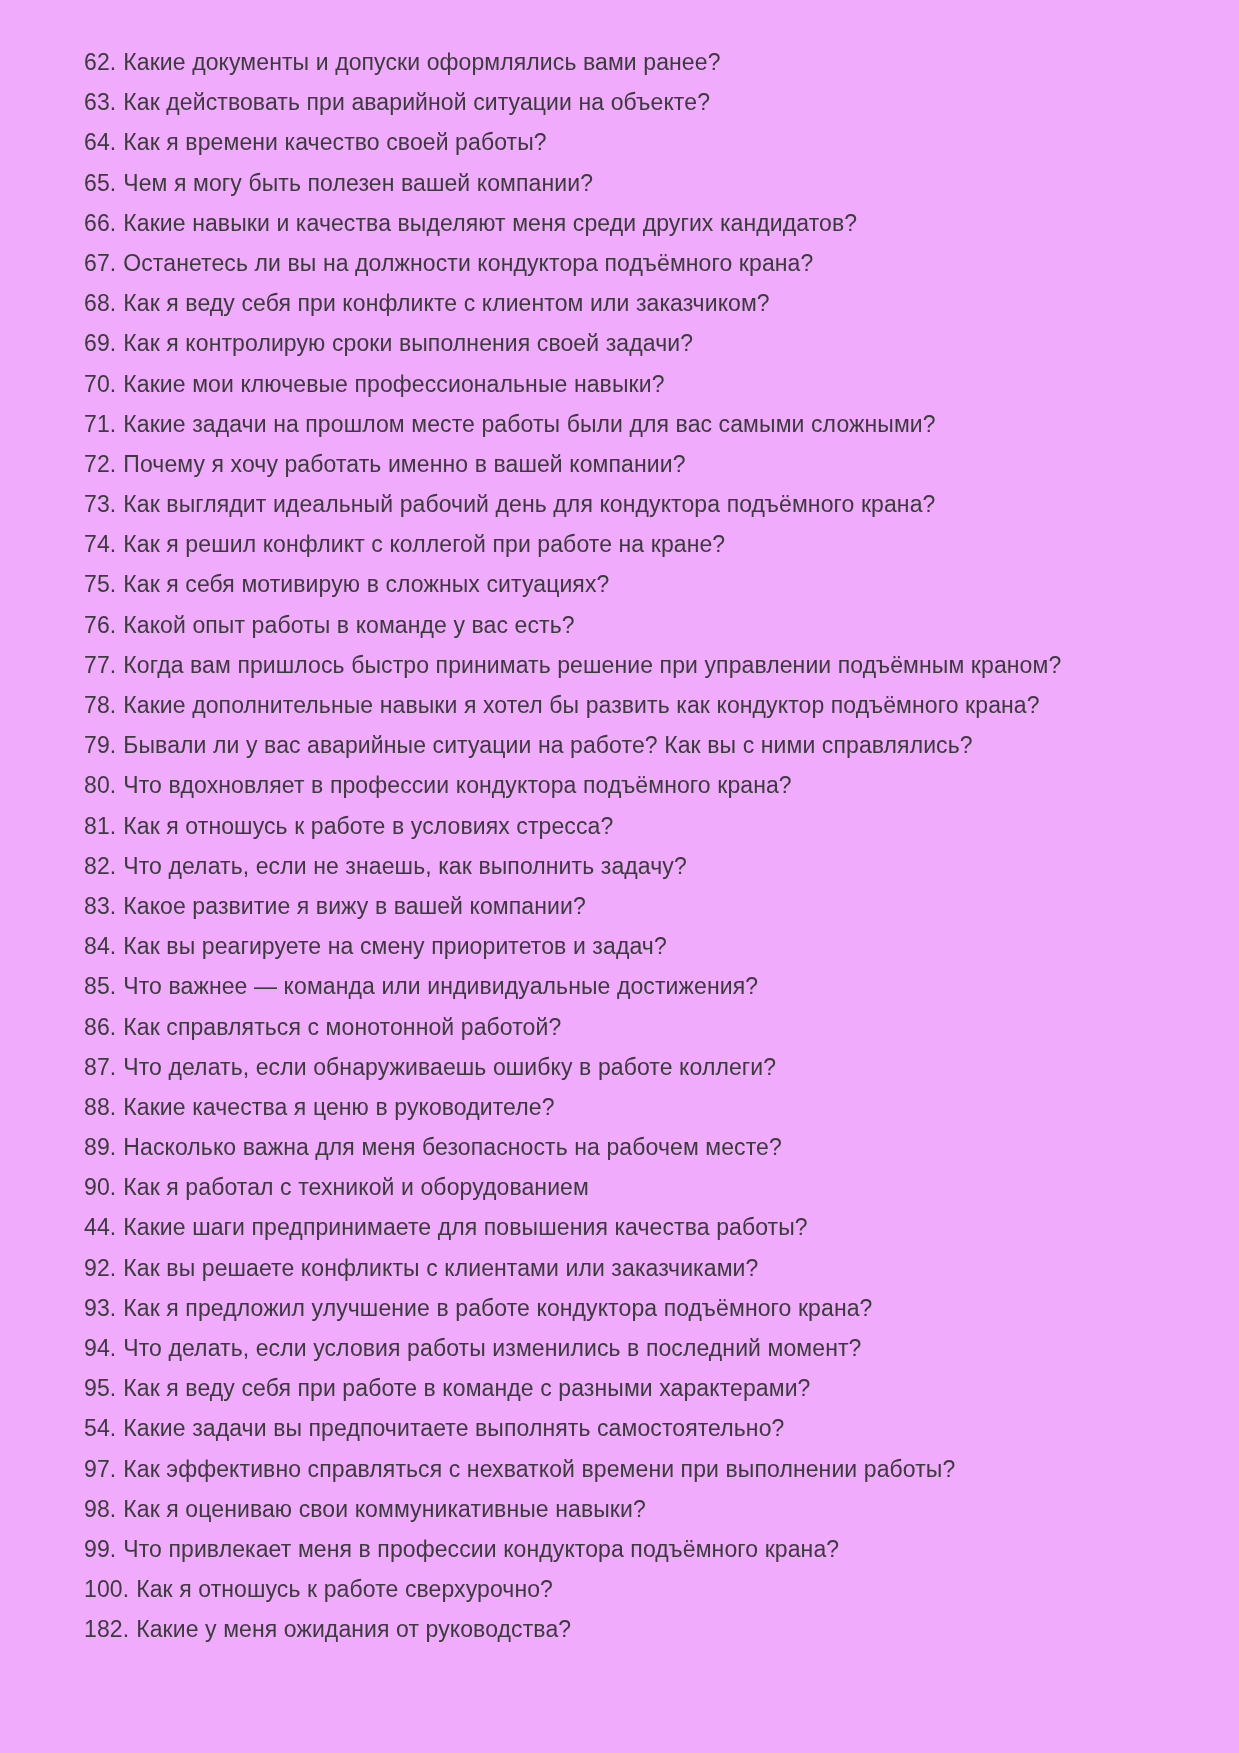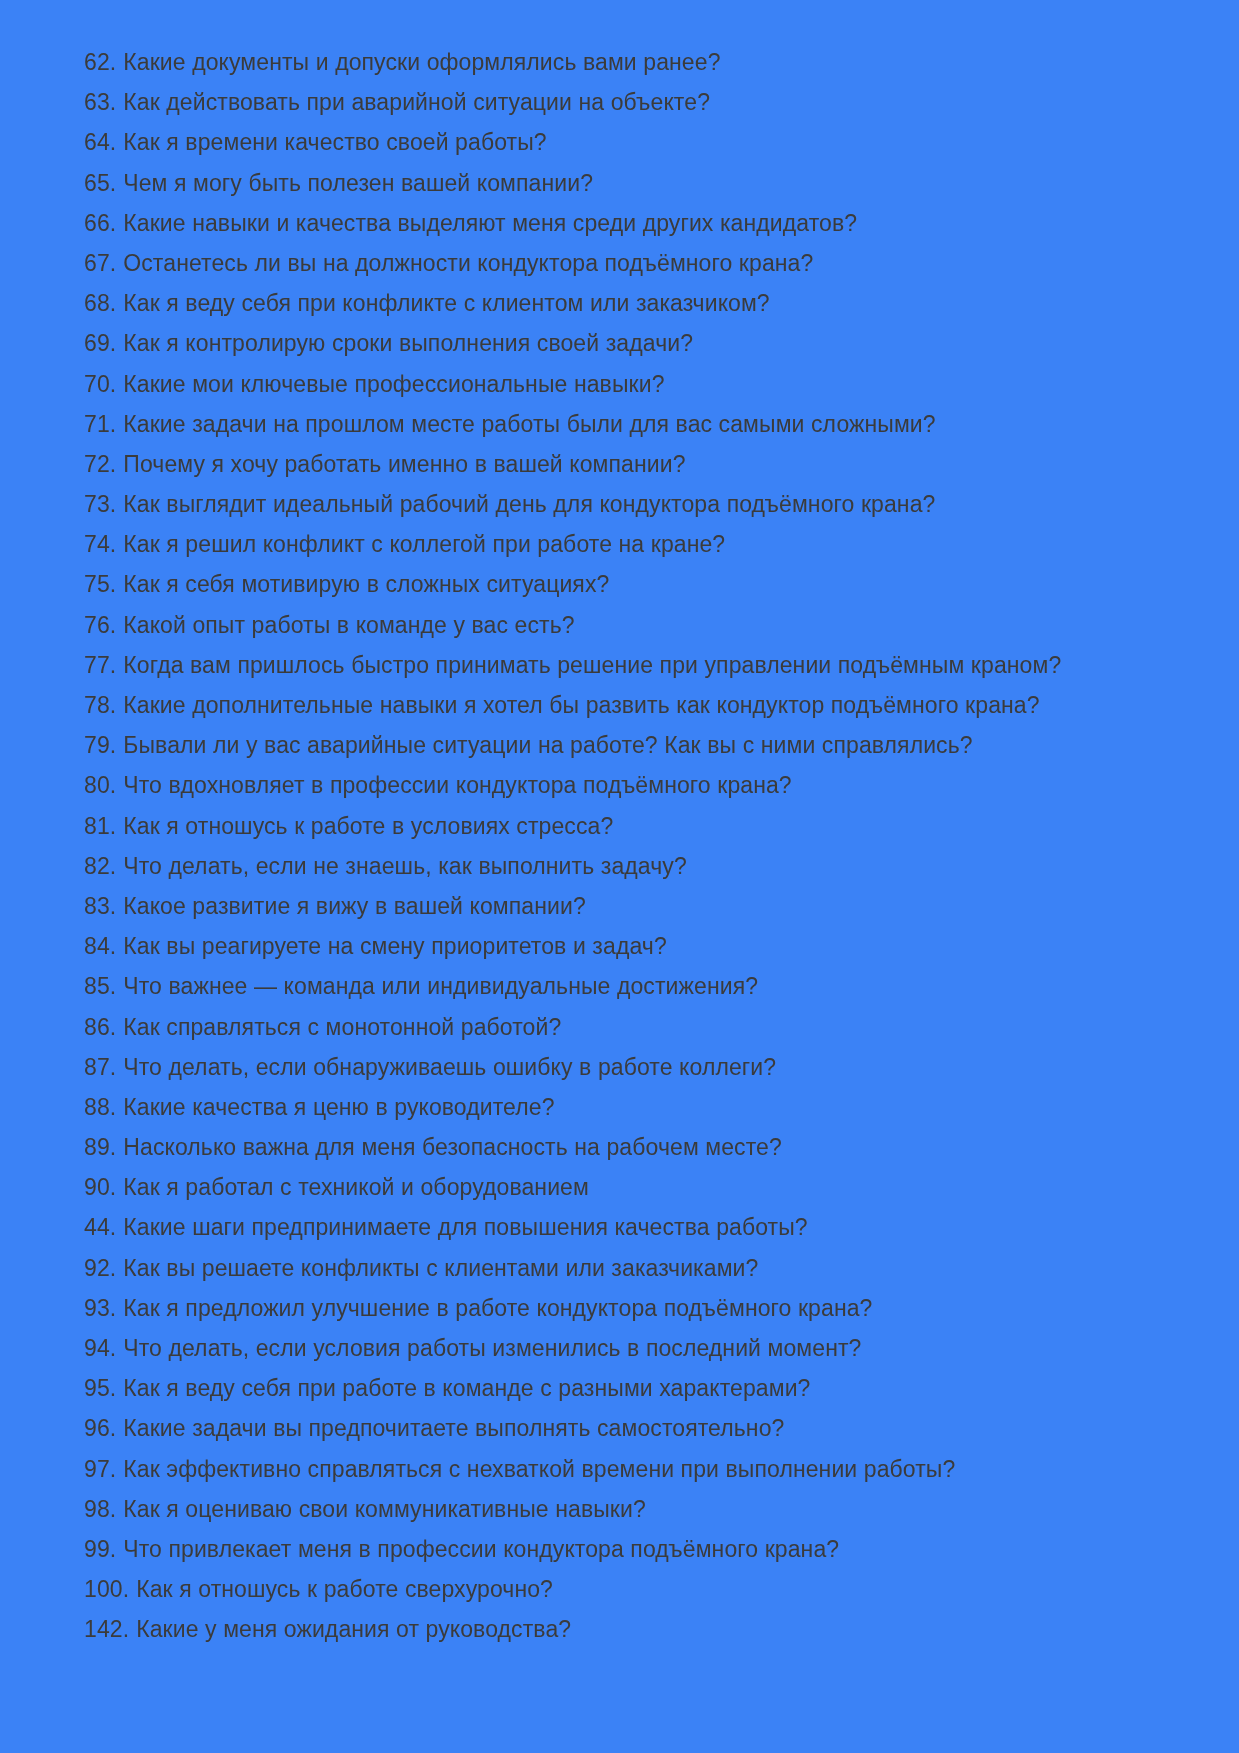--- a/index.html
+++ b/index.html
@@ -26,21 +26,21 @@
     white-space: nowrap;
     letter-spacing: 0.1px;
   }
   .q-num {
     margin-right: 7px;
   }
 </style>
 </head>
 <body>
 
-<div class="page" style="background: #3b82f6;">
+<div class="page" style="background: #f0abfc;">
   <div class="question-list" style="color: rgb(59, 59, 59);">
   <div class="question-item"><span class="q-num">62.</span><span>Какие документы и допуски оформлялись вами ранее?</span></div>
 
   <div class="question-item"><span class="q-num">63.</span><span>Как действовать при аварийной ситуации на объекте?</span></div>
 
   <div class="question-item"><span class="q-num">64.</span><span>Как я времени качество своей работы?</span></div>
 
   <div class="question-item"><span class="q-num">65.</span><span>Чем я могу быть полезен вашей компании?</span></div>
 
   <div class="question-item"><span class="q-num">66.</span><span>Какие навыки и качества выделяют меня среди других кандидатов?</span></div>
@@ -96,25 +96,25 @@
   <div class="question-item"><span class="q-num">44.</span><span>Какие шаги предпринимаете для повышения качества работы?</span></div>
 
   <div class="question-item"><span class="q-num">92.</span><span>Как вы решаете конфликты с клиентами или заказчиками?</span></div>
 
   <div class="question-item"><span class="q-num">93.</span><span>Как я предложил улучшение в работе кондуктора подъёмного крана?</span></div>
 
   <div class="question-item"><span class="q-num">94.</span><span>Что делать, если условия работы изменились в последний момент?</span></div>
 
   <div class="question-item"><span class="q-num">95.</span><span>Как я веду себя при работе в команде с разными характерами?</span></div>
 
-  <div class="question-item"><span class="q-num">96.</span><span>Какие задачи вы предпочитаете выполнять самостоятельно?</span></div>
+  <div class="question-item"><span class="q-num">54.</span><span>Какие задачи вы предпочитаете выполнять самостоятельно?</span></div>
 
   <div class="question-item"><span class="q-num">97.</span><span>Как эффективно справляться с нехваткой времени при выполнении работы?</span></div>
 
   <div class="question-item"><span class="q-num">98.</span><span>Как я оцениваю свои коммуникативные навыки?</span></div>
 
   <div class="question-item"><span class="q-num">99.</span><span>Что привлекает меня в профессии кондуктора подъёмного крана?</span></div>
 
   <div class="question-item"><span class="q-num">100.</span><span>Как я отношусь к работе сверхурочно?</span></div>
 
-  <div class="question-item"><span class="q-num">142.</span><span>Какие у меня ожидания от руководства?</span></div>
+  <div class="question-item"><span class="q-num">182.</span><span>Какие у меня ожидания от руководства?</span></div>
 </div>
 </div>
 
 </body></html>

